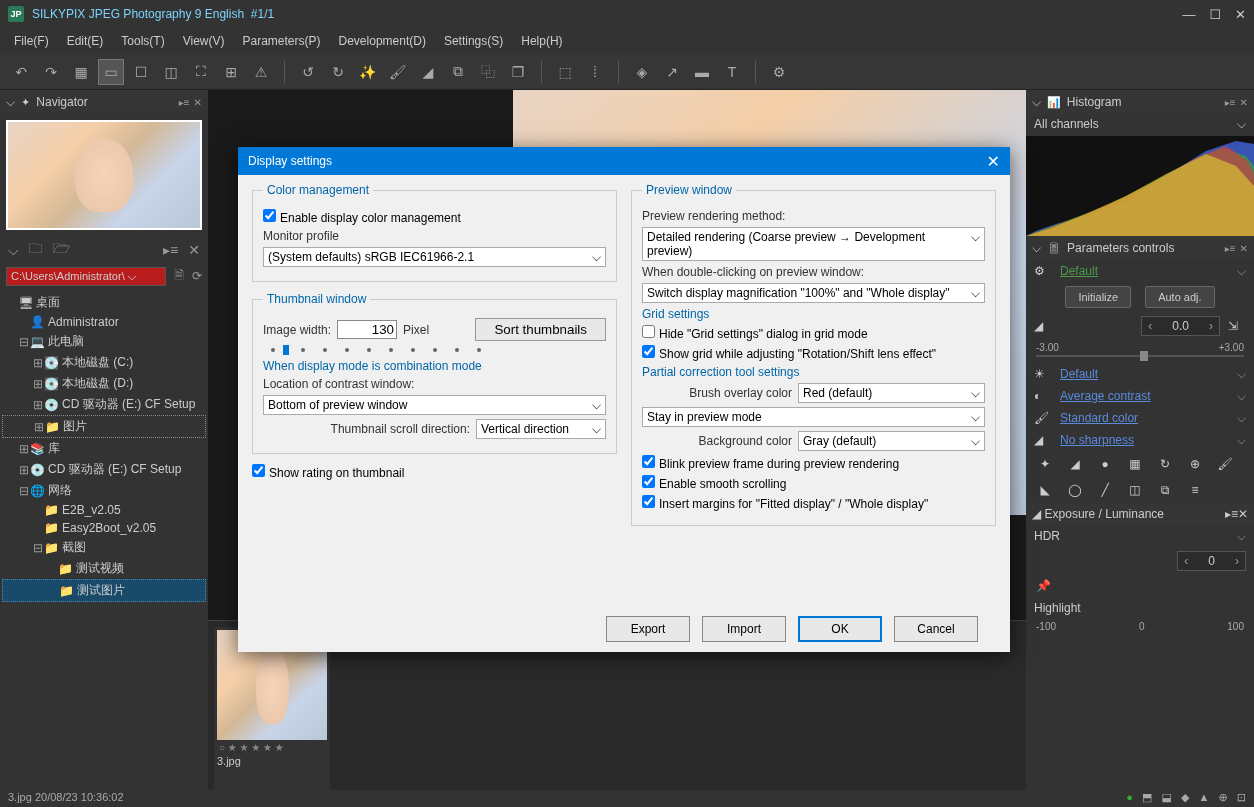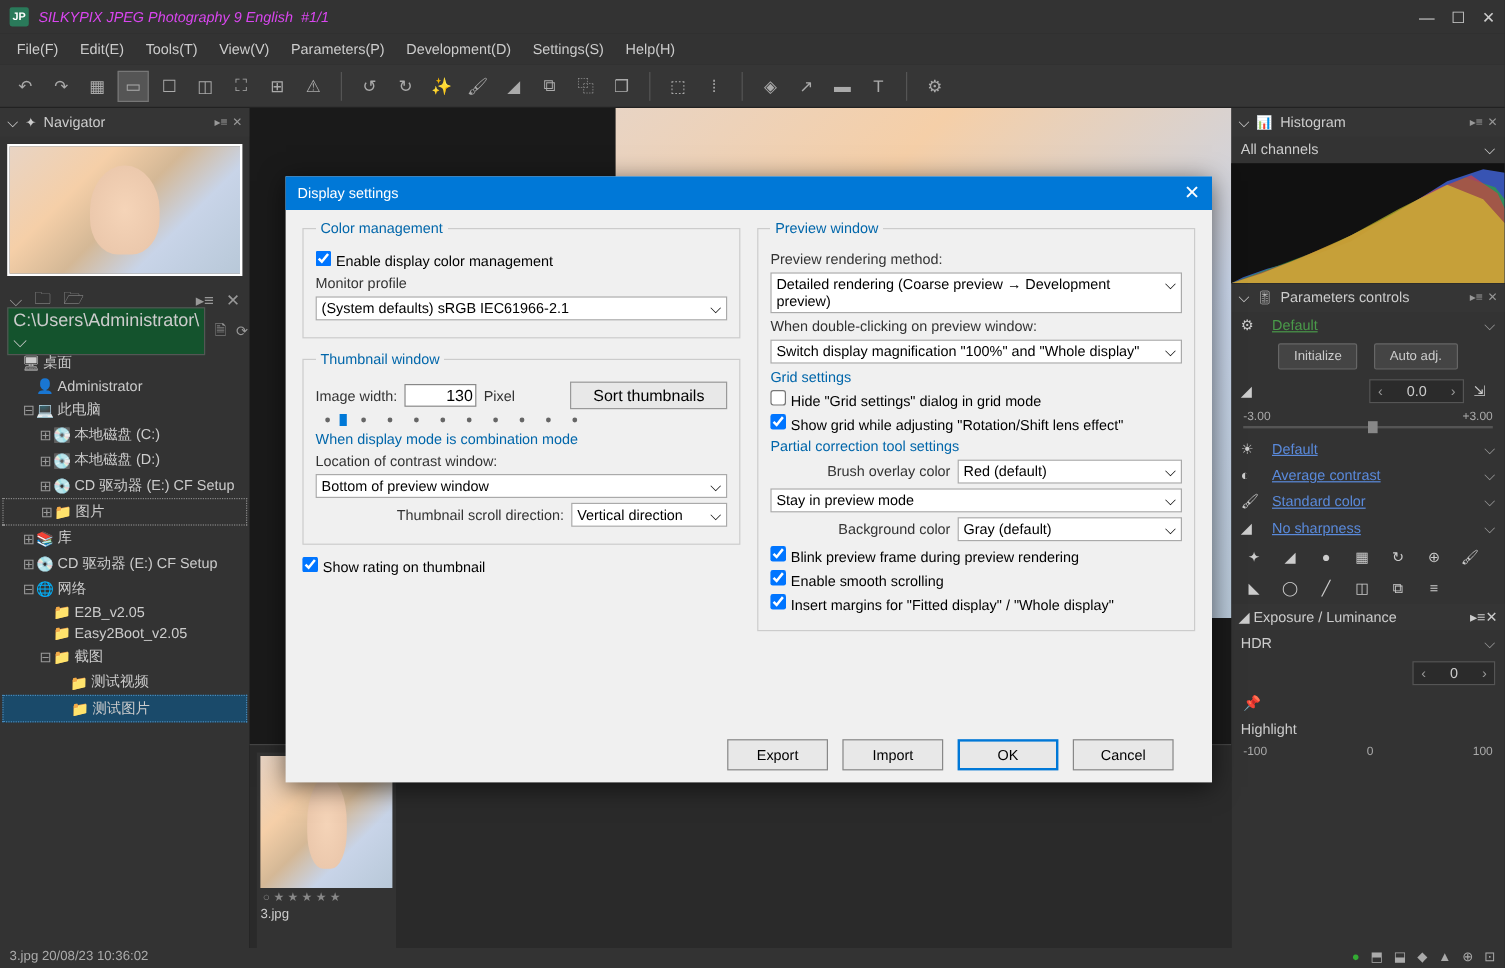--- a/index.html
+++ b/index.html
@@ -1,19 +1,19 @@
 <!DOCTYPE html>
 <html><head>
 <meta charset="utf-8">
 <style>
 * { margin:0; padding:0; box-sizing:border-box; font-family:"Segoe UI",Tahoma,sans-serif; }
 body { background:#2b2b2b; color:#ccc; font-size:12px; width:1254px; height:807px; overflow:hidden; position:relative; }
 .titlebar { height:28px; background:#333; display:flex; align-items:center; padding:0 8px; }
 .titlebar .logo { width:16px; height:16px; background:#2a7a5a; border-radius:2px; margin-right:8px; display:flex; align-items:center; justify-content:center; color:#fff; font-size:9px; font-weight:bold; }
-.titlebar .title { color:#d946ef; flex:1;font-style:italic; }
+.titlebar .title { color:#7dd3fc; flex:1; }
 .titlebar .winbtns { display:flex; gap:14px; color:#ccc; font-size:13px; }
 .menubar { height:26px; background:#333; display:flex; align-items:center; padding:0 6px; gap:2px; }
 .menubar span { padding:4px 8px; color:#ccc; cursor:default; }
 .toolbar { height:36px; background:#363636; display:flex; align-items:center; padding:0 8px; gap:4px; border-bottom:1px solid #222; }
 .toolbtn { width:26px; height:26px; display:flex; align-items:center; justify-content:center; color:#aaa; font-size:14px; }
 .toolbtn.active { background:#555; border:1px solid #777; }
 .tooldiv { width:1px; height:24px; background:#555; margin:0 6px; }
 .maingrid { display:flex; height:700px; }
 .leftcol { width:208px; background:#333; display:flex; flex-direction:column; }
 .centercol { flex:1; background:#1a1a1a; position:relative; }
@@ -21,21 +21,21 @@
 .panelhdr { height:24px; display:flex; align-items:center; padding:0 6px; background:#353535; }
 .panelhdr .chev { margin-right:6px; }
 .panelhdr .icon { margin-right:6px; font-size:11px; }
 .panelhdr .lbl { flex:1; color:#ccc; }
 .panelhdr .ctl { color:#999; font-size:10px; margin-left:4px; }
 .navthumb { margin:6px; border:2px solid #fff; height:110px; background:linear-gradient(135deg,#e8d4c4 0%,#f5cfa8 30%,#d4b896 50%,#c8d4e8 70%,#b8c8d8 100%); position:relative; }
 .navthumb::after{ content:''; position:absolute; left:35%; top:15%; width:30%; height:70%; background:radial-gradient(ellipse at center,#f5d4b8 0%,#e8c4a8 100%); border-radius:50% 50% 40% 40%; }
 .folderbar { height:28px; display:flex; align-items:center; gap:10px; padding:0 8px; }
 .folderbar span { color:#999; font-size:14px; }
 .pathbar { height:24px; padding:2px 6px; display:flex; align-items:center; }
-.pathbar .path { flex:1; border:1px solid #555; padding:2px 4px; font-size:15px; color:#ccc; background:#14532d; }
+.pathbar .path { flex:1; border:1px solid #555; padding:2px 4px; font-size:11px; color:#ccc; background:#b91c1c; }
 .pathbar .icn { margin-left:8px; color:#999; }
 .tree { flex:1; overflow:auto; padding:4px 2px; font-size:12px; }
 .tree .node { padding:2px 2px 2px 4px; display:flex; align-items:center; white-space:nowrap; }
 .tree .tw { display:inline-block; width:12px; text-align:center; color:#999; }
 .tree .ficon { display:inline-block; width:16px; text-align:center; margin-right:2px; }
 .tree .node.sel { background:#1a4a6a; border:1px dotted #4a8aba; }
 .tree .ind1{padding-left:16px} .tree .ind2{padding-left:30px} .tree .ind3{padding-left:44px}
 .thumbstrip { position:absolute; bottom:0; left:0; right:0; height:170px; background:#2a2a2a; border-top:1px solid #444; padding:6px; }
 .thumb { width:116px; background:#333; padding:3px; }
 .thumb .img { height:110px; background:linear-gradient(135deg,#e8d4c4,#f5cfa8 30%,#d4b896 50%,#c8d4e8 70%,#b8c8d8); position:relative;}

